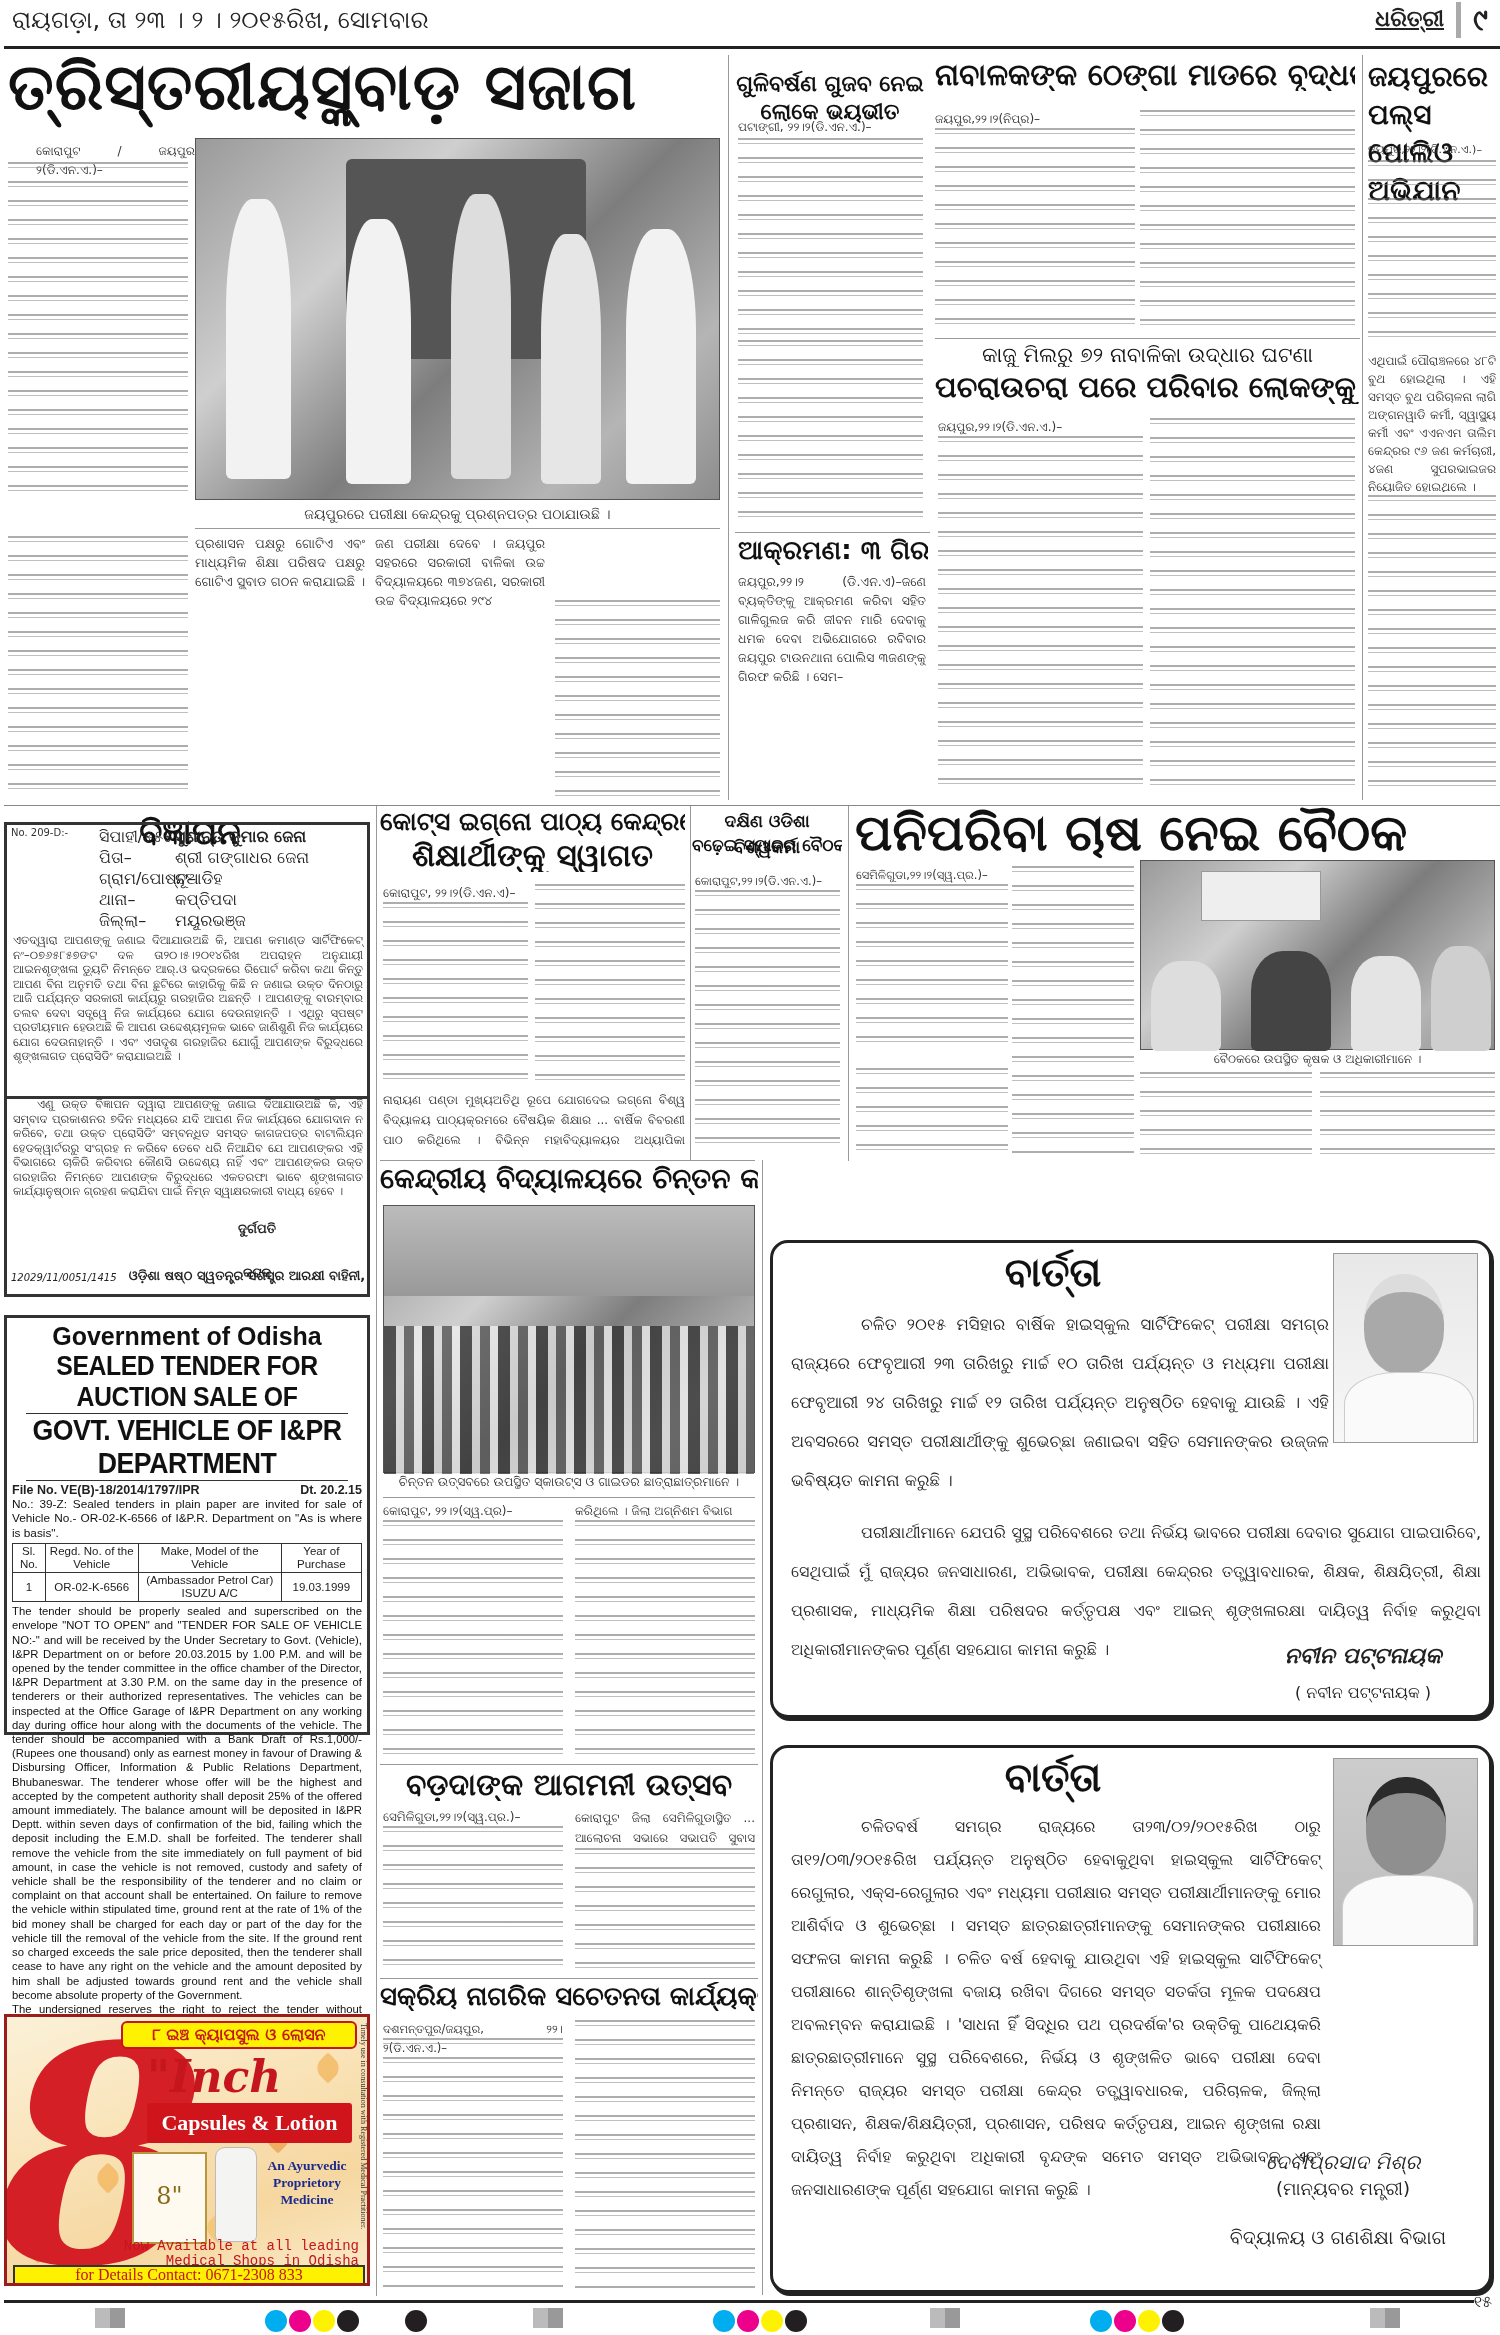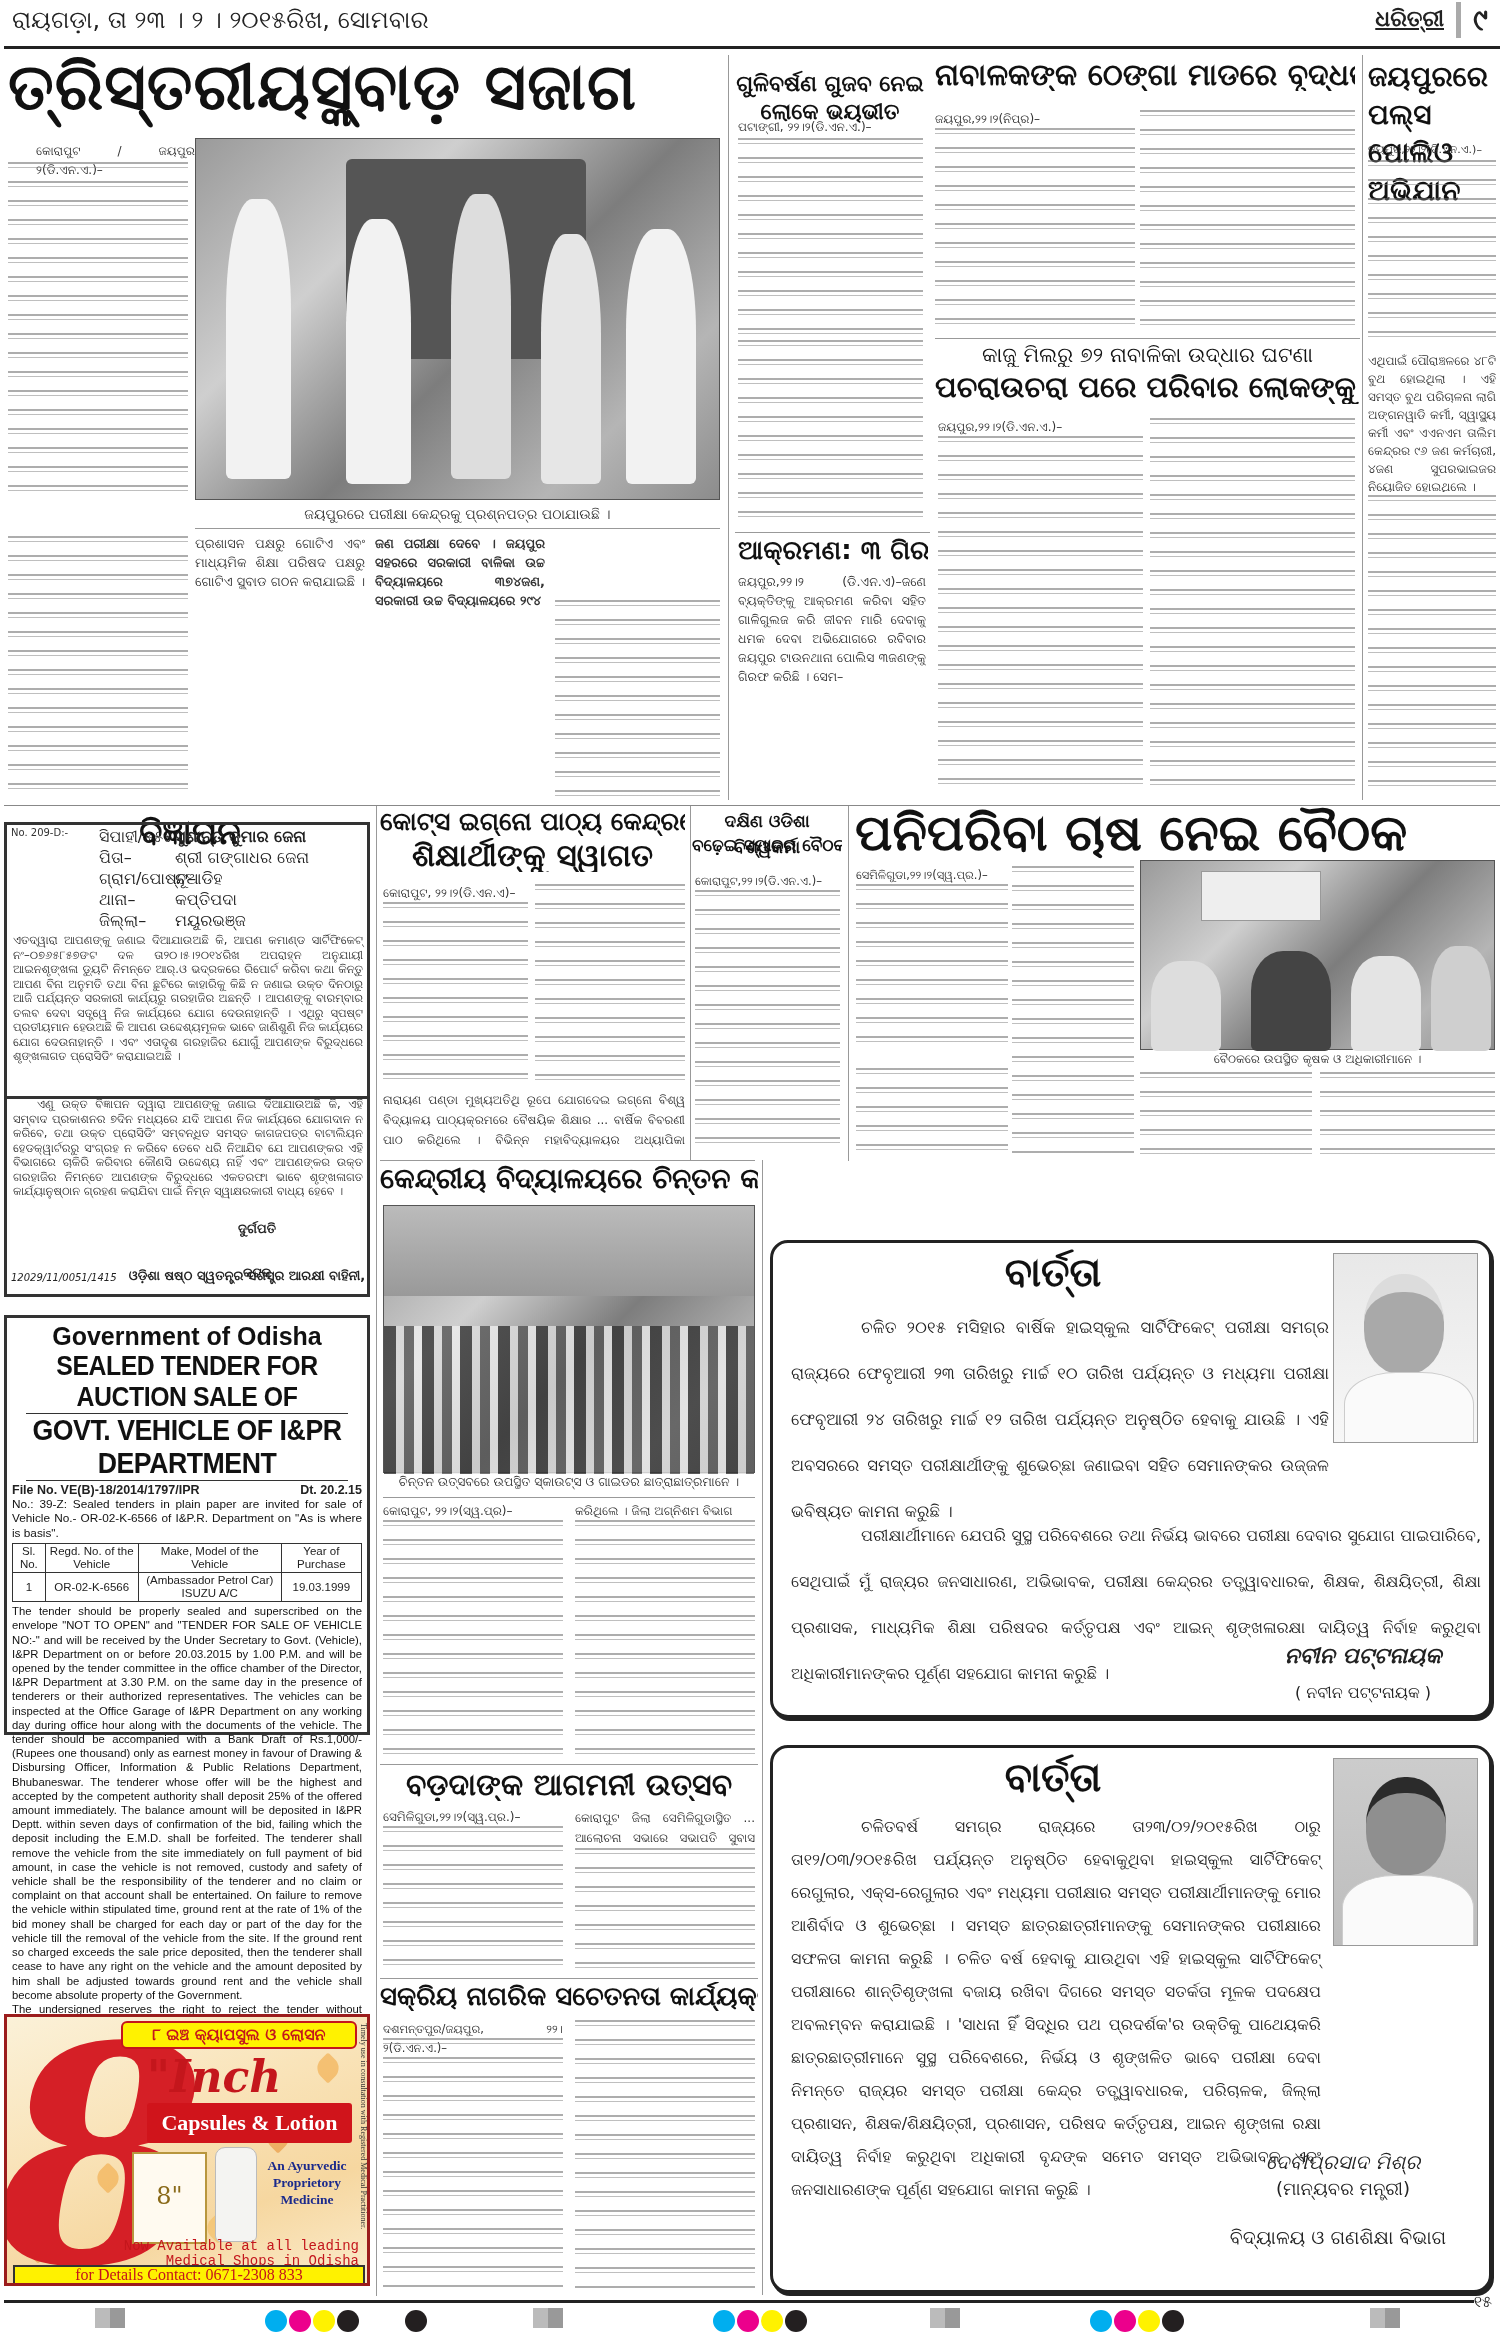--- a/index.html
+++ b/index.html
@@ -58,21 +58,21 @@
   .ayur { font-family: "Liberation Serif", serif; font-weight: bold; font-size: 18px; color: #1b2a8c; text-align: center; line-height: 19px; }
   .avail { font-family: Liberation Mono, monospace; font-size: 19px; color: #c4161c; text-align: right; line-height: 20px; }
   .contact { background: #fff200; border: 2px solid #333; font-family: "Liberation Serif", serif; color: #c4161c; font-size: 24px; text-align: center; }
   .vert-text { writing-mode: vertical-rl; font-family: "Liberation Serif", serif; font-size: 10px; color: #333; }
   .pack { background: #fffaf0; border: 2px solid #b8963e; }
   .bottle { background: #f4f4f2; border-radius: 10px 10px 6px 6px; border: 1px solid #bbb; }
 
   
   .msgbox { border: 3px solid #222; border-radius: 18px; box-shadow: 2px 3px 0 #222; background: #fff; }
   .msg-title { font-size: 40px; font-weight: bold; text-align: center; color: #111; }
-  .msg-body { font-size: 17px; line-height: 46px; color: #222; text-align: justify; }
+  .msg-body { font-size: 17px; line-height: 39px; color: #222; text-align: justify; }
   .portrait { background: linear-gradient(180deg, #e8e8e8, #f7f7f7); border: 1px solid #999; overflow: hidden; }
   .head { position: absolute; border-radius: 48% 48% 44% 44%; background: #8b8b8b; }
   .shirt { position: absolute; background: #fafafa; border-radius: 40% 40% 0 0; border: 1px solid #ccc; }
 
   .regmark { position: absolute; top: 2310px; width: 22px; height: 22px; border-radius: 50%; }
   .graybar { position: absolute; top: 2308px; width: 30px; height: 20px; background: linear-gradient(to right, #bbb 50%, #999 50%); }
 </style>
 </head>
 <body>
 
@@ -95,21 +95,21 @@
   <div class="fig" style="left:345px; top:95px; width:60px; height:250px; background:#e6e6e6;"></div>
   <div class="fig" style="left:430px; top:90px; width:70px; height:255px;"></div>
 </div>
 <div class="abs caption" style="left:195px; top:506px; width:525px;">ଜୟପୁରରେ ପରୀକ୍ଷା କେନ୍ଦ୍ରକୁ ପ୍ରଶ୍ନପତ୍ର ପଠାଯାଉଛି ।</div>
 <div class="hrule-thin" style="left:195px; top:528px; width:525px;"></div>
 
 <div class="abs col" style="left:8px; top:536px; width:180px; height:265px;">
     <div class="lines"></div>
   </div>
 <div class="abs txt" style="left:195px; top:534px; width:170px; height:265px; overflow:hidden;">ପ୍ରଶାସନ ପକ୍ଷରୁ ଗୋଟିଏ ଏବଂ ମାଧ୍ୟମିକ ଶିକ୍ଷା ପରିଷଦ ପକ୍ଷରୁ ଗୋଟିଏ ସ୍କ୍ବାଡ ଗଠନ କରାଯାଇଛି ।</div>
-<div class="abs txt" style="left:375px; top:534px; width:170px; height:265px; overflow:hidden;font-weight:bold;">ଜଣ ପରୀକ୍ଷା ଦେବେ । ଜୟପୁର ସହରରେ ସରକାରୀ ବାଳିକା ଉଚ୍ଚ ବିଦ୍ୟାଳୟରେ ୩୭୪ଜଣ, ସରକାରୀ ଉଚ୍ଚ ବିଦ୍ୟାଳୟରେ ୨୯୪</div>
+<div class="abs txt" style="left:375px; top:534px; width:170px; height:265px; overflow:hidden;">ଜଣ ପରୀକ୍ଷା ଦେବେ । ଜୟପୁର ସହରରେ ସରକାରୀ ବାଳିକା ଉଚ୍ଚ ବିଦ୍ୟାଳୟରେ ୩୭୪ଜଣ, ସରକାରୀ ଉଚ୍ଚ ବିଦ୍ୟାଳୟରେ ୨୯୪</div>
 <div class="abs col" style="left:555px; top:600px; width:165px; height:200px;">
     <div class="lines"></div>
   </div>
 
 <div class="vrule" style="left:728px; top:55px; height:745px;"></div>
 
 <div class="abs headline h-sm center" style="left:735px; top:58px; width:190px; line-height:28px; white-space:normal;">ଗୁଳିବର୍ଷଣ ଗୁଜବ ନେଇ ଲୋକେ ଭୟଭୀତ</div>
 <div class="abs txt" style="left:738px; top:118px; width:185px; font-size:12px;">ପଟାଙ୍ଗୀ, ୨୨।୨(ଡି.ଏନ.ଏ.)–</div>
 <div class="abs col" style="left:738px; top:138px; width:185px; height:198px;">
     <div class="lines"></div>

